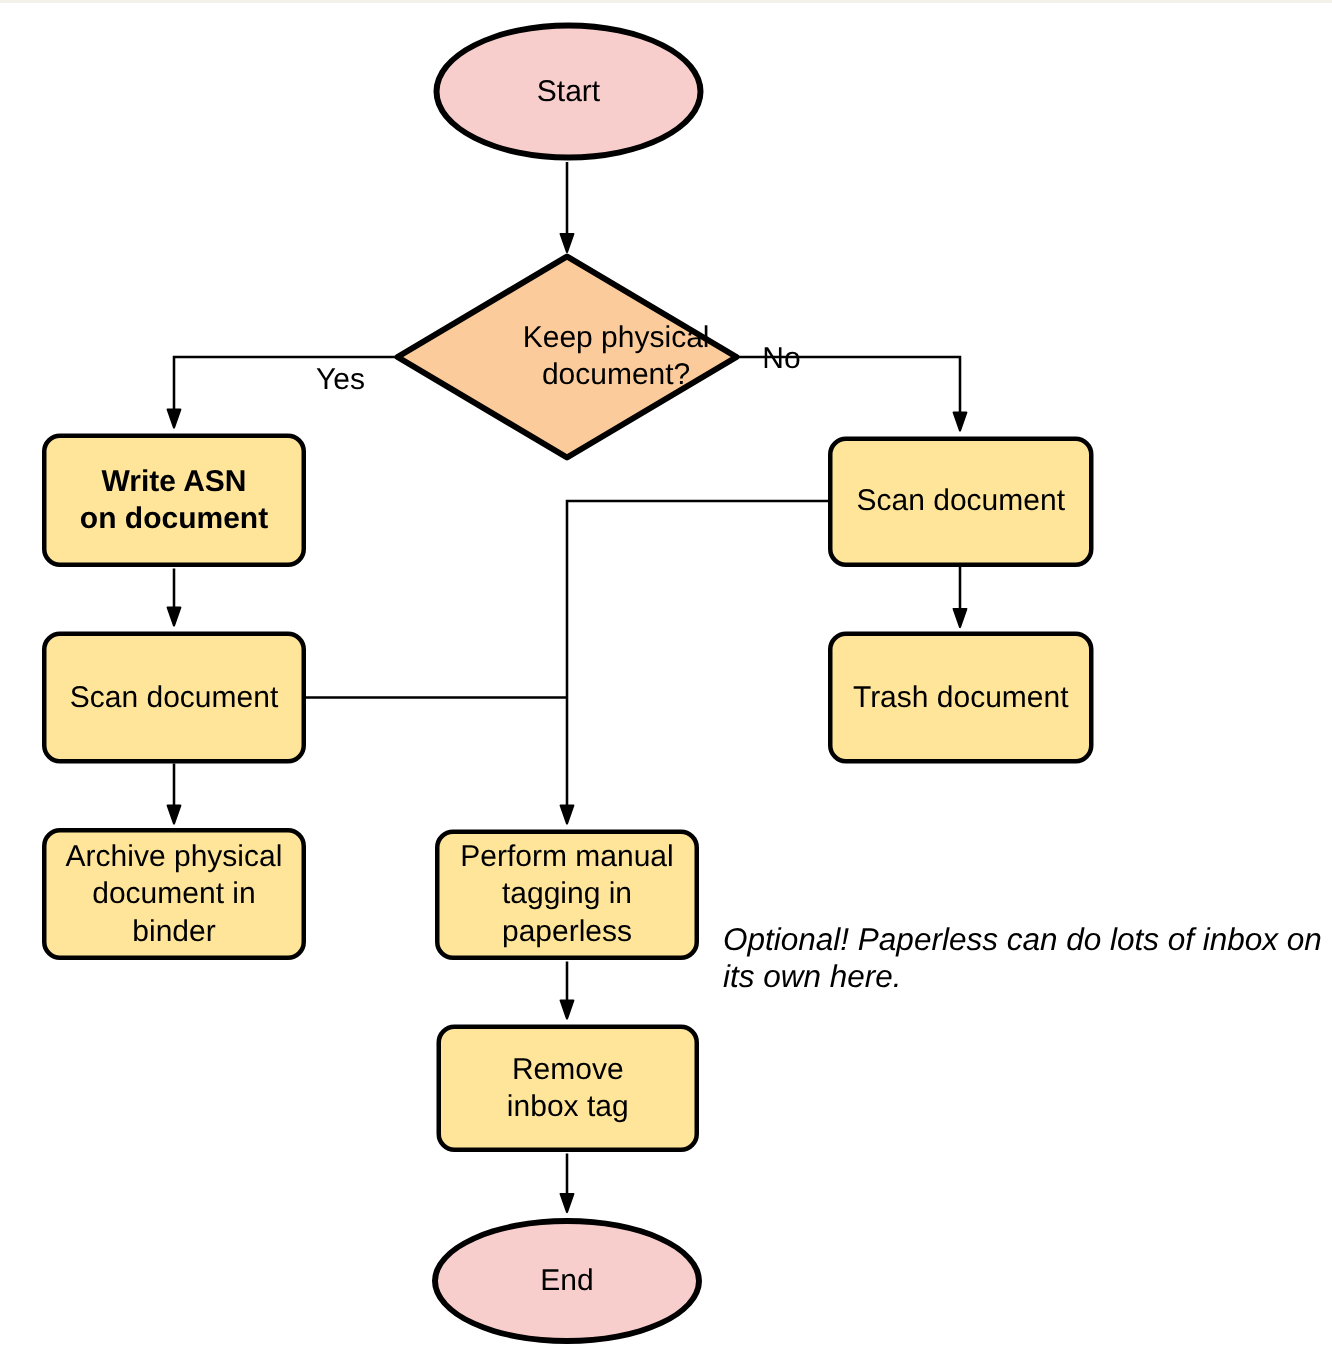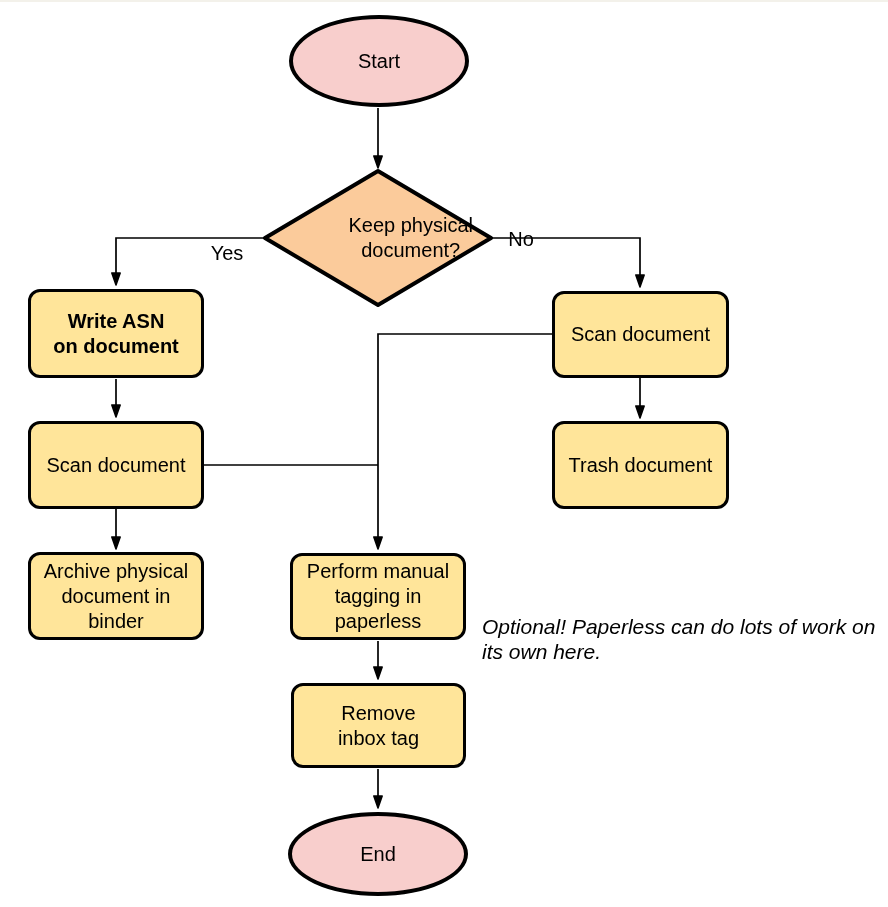--- a/index.html
+++ b/index.html
@@ -154,19 +154,19 @@
   <div class="node terminal" id="node-end">
     <span>End</span>
   </div>
 
   <div class="node process" id="node-remove">
     <span>Remove
 inbox tag</span>
   </div>
 
   <div class="annotation" id="note">
-    <span>Optional! Paperless can do lots of work on
+    <span>Optional! Paperless can do lots of inbox on
 its own here.</span>
   </div>
 
   <div class="bottom-strip"></div>
 
 </div>
 
 </body></html>

